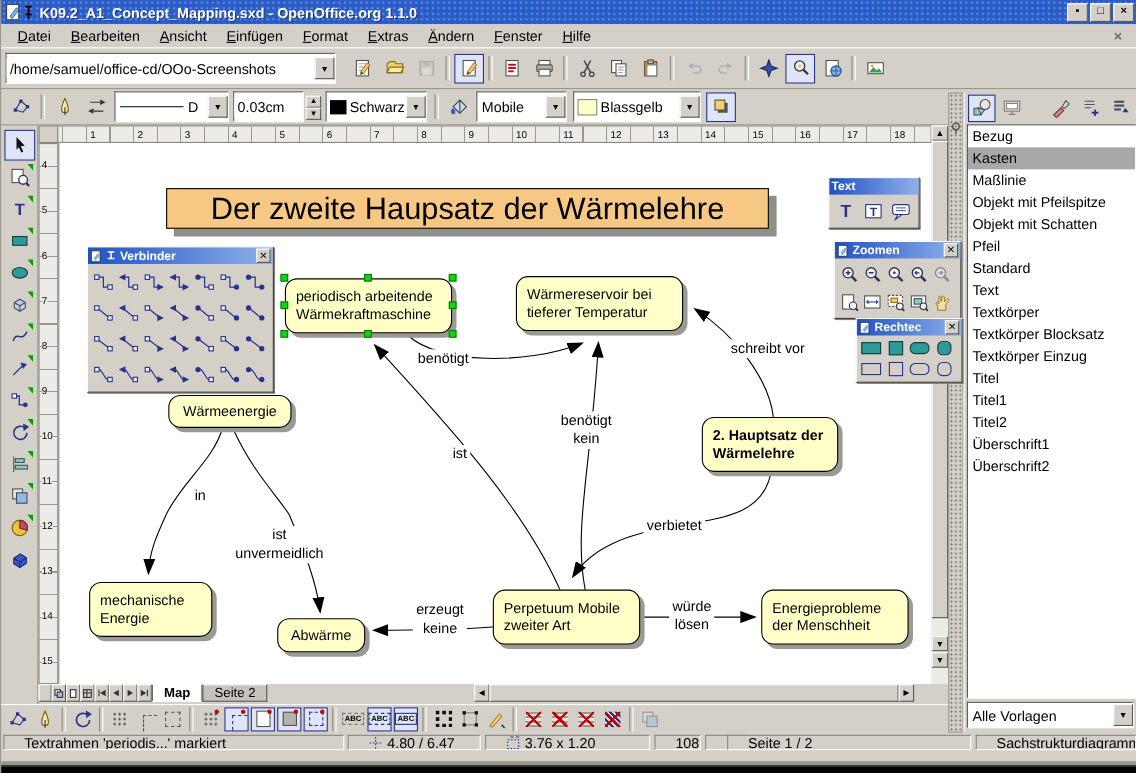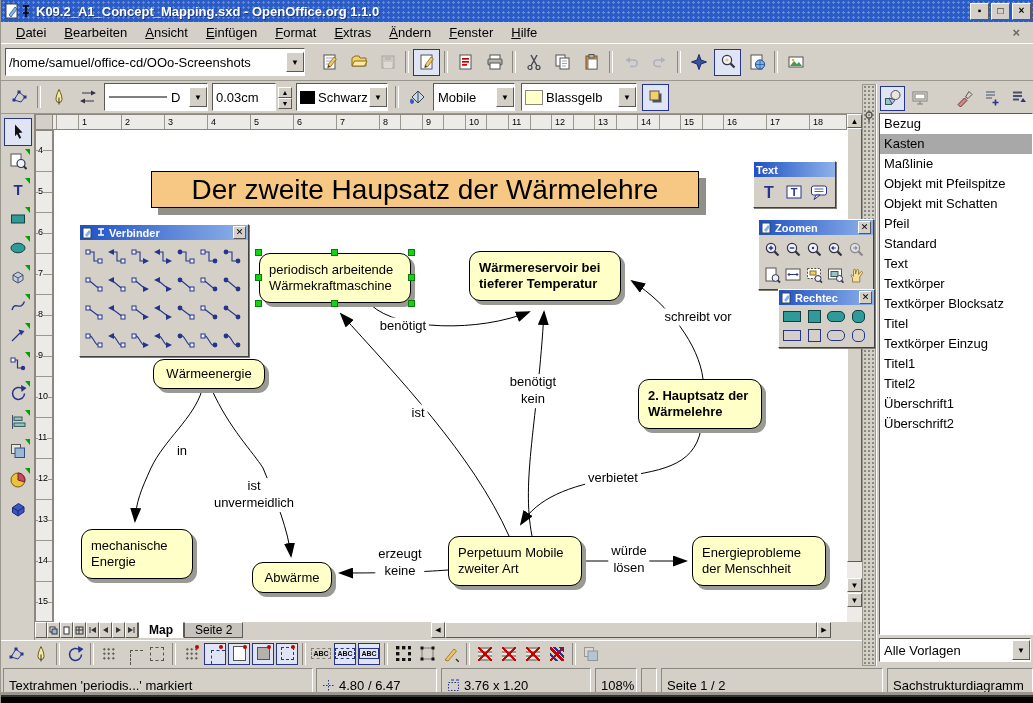--- a/index.html
+++ b/index.html
@@ -92,22 +92,22 @@
   .tab{padding:0 10px;font-size:12px;display:flex;align-items:center;border:1px solid #5c5a55;border-top:1px solid #fff;box-sizing:border-box;}
   .tab.active{background:#fff;font-weight:bold;border-bottom:1px solid #fff;}
   .tab.inactive{background:#c6c3bc;}
   
   #optionbar{left:0;top:640px;width:861px;height:26px;border-top:1px solid #fff;display:flex;align-items:center;padding:0 4px;box-sizing:border-box;}
   .opt{width:22px;height:22px;flex:none;display:flex;align-items:center;justify-content:center;position:relative;margin:0 1px;border:1px solid transparent;box-sizing:border-box;}
   .opt.pressed{border:1px solid #26348c;background:#dfe5f5;}
   .opt.disabled{opacity:.45;}
   
   #statusbar{left:0;top:668px;width:1033px;height:24px;}
-  .scell{position:absolute;top:0;height:34px;background:#d4d0c8;border:1px solid;border-color:#8a8880 #ffffff #ffffff #8a8880;
-    box-sizing:border-box;display:flex;align-items:center;padding:0 5px;font-size:13px;white-space:nowrap;overflow:hidden;gap:4px;}
+  .scell{position:absolute;top:0;height:14px;background:#d4d0c8;border:1px solid;border-color:#8a8880 #ffffff #ffffff #8a8880;
+    box-sizing:border-box;display:flex;align-items:center;padding:0 18px;font-size:13px;white-space:nowrap;overflow:hidden;gap:4px;}
   #bottomedge{left:0;top:692px;width:1033px;height:11px;background:linear-gradient(#9a978f 0 3px,#35342f 3px 5px,#000 5px);}
   svg{display:block;}
 </style>
 </head>
 <body>
 
 <div id="win">
 
   <div id="titlebar" class="abs">
     <span>
@@ -495,21 +495,21 @@
           <path d="M201,390 C193,418 163,440 150,468 C140,490 135,502 134,521" fill="none" stroke="#000" marker-end="url(#arr)"></path>
           <path d="M211,390 C228,428 252,452 262,468 C276,502 287,530 290,556" fill="none" stroke="#000" marker-end="url(#arr)"></path>
           <path d="M447,570 C420,572 390,573 339,573" fill="none" stroke="#000" marker-end="url(#arr)"></path>
           <path d="M581,561 L685,561" fill="none" stroke="#000" marker-end="url(#arr)"></path>
         </g>
     </svg>
     <div id="dtitle" style="left: 150px; top: 171px; width: 546px; height: 35px;">Der zweite Haupsatz der Wärmelehre</div>
     <div id="node-layer">
         <div class="node" style="left: 258px; top: 253px; width: 152px; height: 50px;">periodisch arbeitende
 Wärmekraftmaschine</div>
-        <div class="node" style="left: 468px; top: 251px; width: 152px; height: 50px; font-weight: bold;">Wärmereservoir bei
+        <div class="node" style="left: 468px; top: 251px; width: 152px; height: 50px;">Wärmereservoir bei
 tieferer Temperatur</div>
         <div class="node center" style="left: 152px; top: 359px; width: 112px; height: 30px;">Wärmeenergie</div>
         <div class="node" style="left: 637px; top: 379px; width: 124px; height: 50px; font-weight: bold;">2. Hauptsatz der
 Wärmelehre</div>
         <div class="node" style="left: 80px; top: 529px; width: 112px; height: 50px;">mechanische
 Energie</div>
         <div class="node center" style="left: 251px; top: 562px; width: 80px; height: 31px;">Abwärme</div>
         <div class="node" style="left: 447px; top: 536px; width: 134px; height: 50px;">Perpetuum Mobile
 zweiter Art</div>
         <div class="node" style="left: 691px; top: 536px; width: 134px; height: 50px;">Energieprobleme
@@ -963,22 +963,22 @@
         <div class="style-item">Bezug</div>
         <div class="style-item sel">Kasten</div>
         <div class="style-item">Maßlinie</div>
         <div class="style-item">Objekt mit Pfeilspitze</div>
         <div class="style-item">Objekt mit Schatten</div>
         <div class="style-item">Pfeil</div>
         <div class="style-item">Standard</div>
         <div class="style-item">Text</div>
         <div class="style-item">Textkörper</div>
         <div class="style-item">Textkörper Blocksatz</div>
+        <div class="style-item">Textkörper Einzug</div>
         <div class="style-item">Titel</div>
-        <div class="style-item">Textkörper Einzug</div>
         <div class="style-item">Titel1</div>
         <div class="style-item">Titel2</div>
         <div class="style-item">Überschrift1</div>
         <div class="style-item">Überschrift2</div>
       </div>
     <div id="style-filter" class="combo sunken">
       <span style="flex:1;padding-left:4px;">Alle Vorlagen</span>
       <span class="drop raised">▼</span>
     </div>
   </div>

